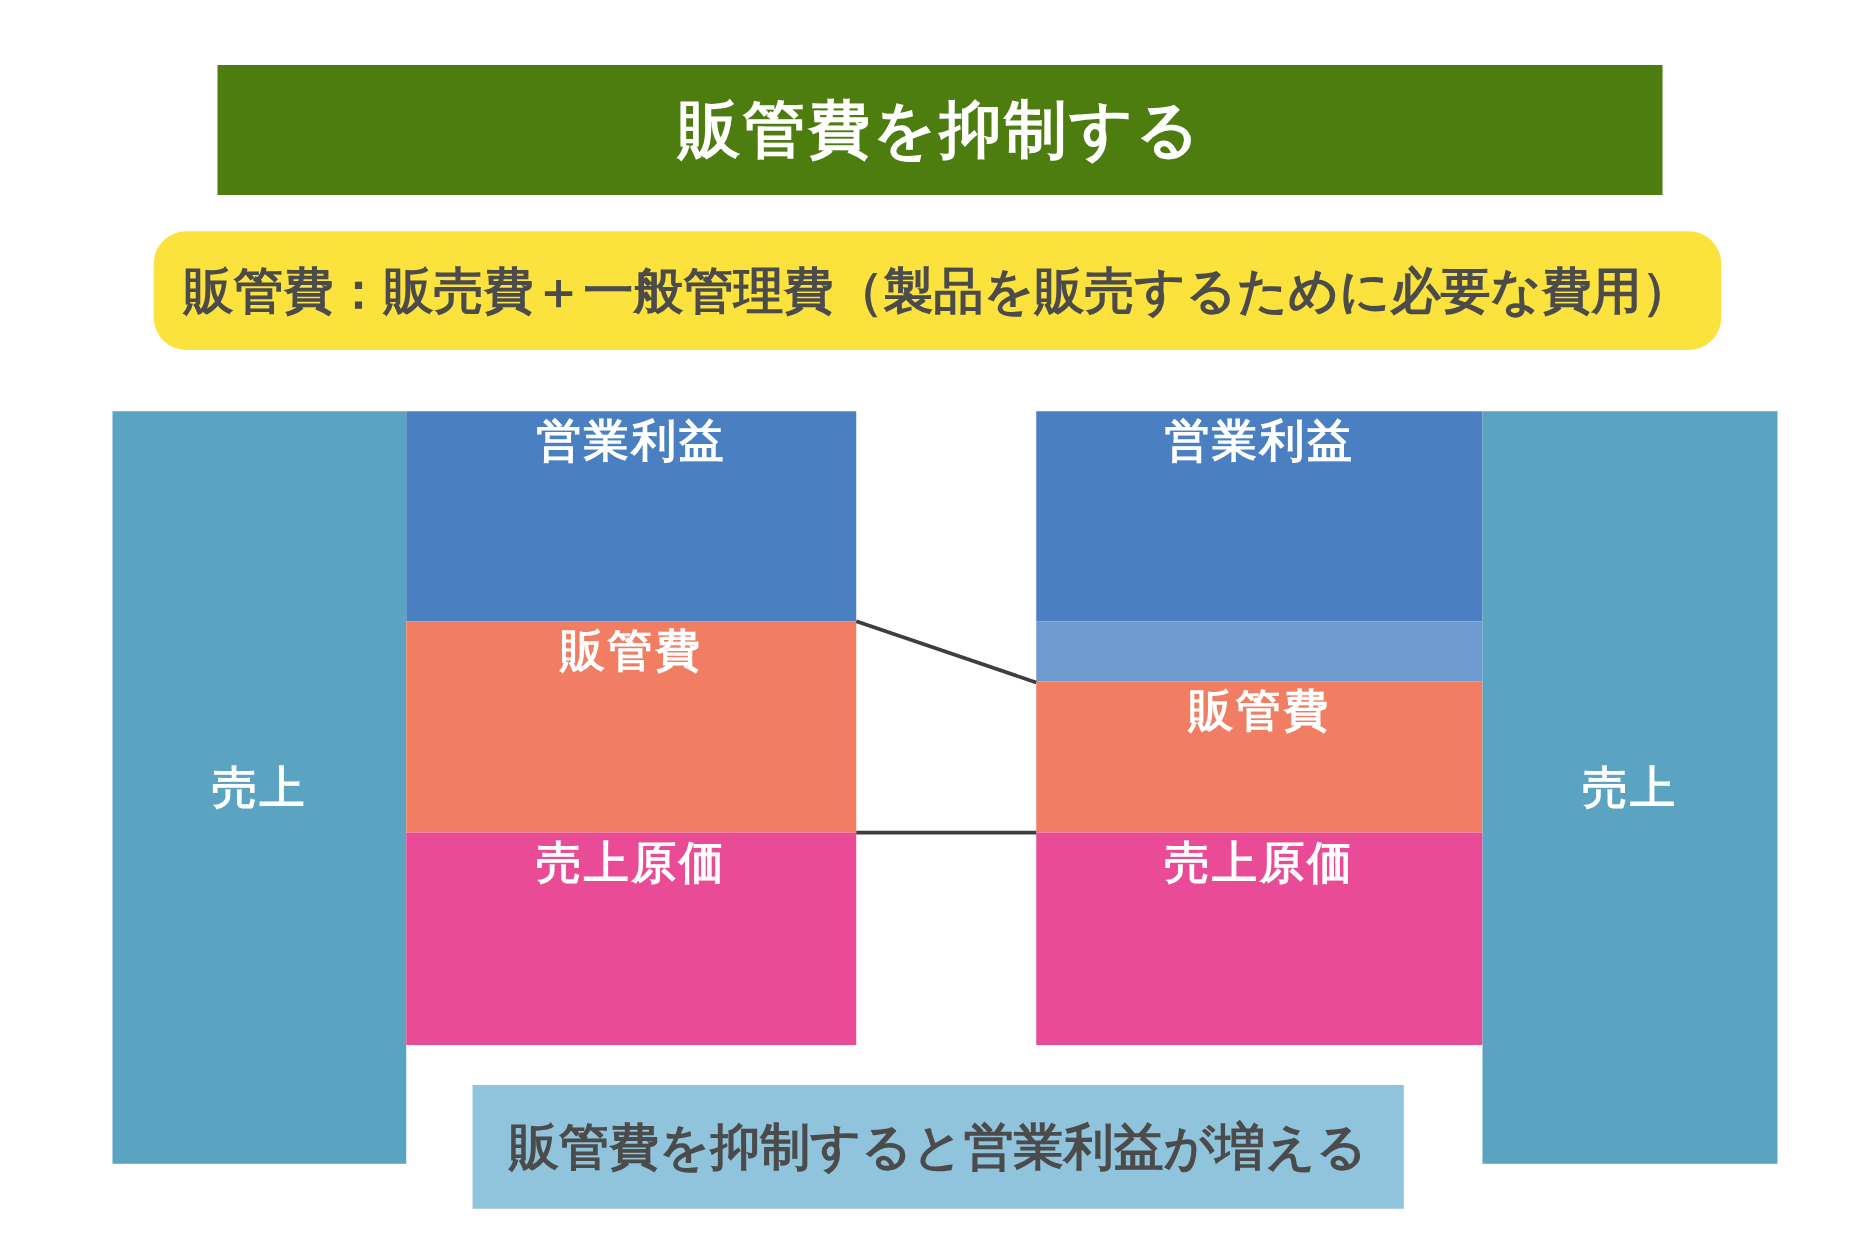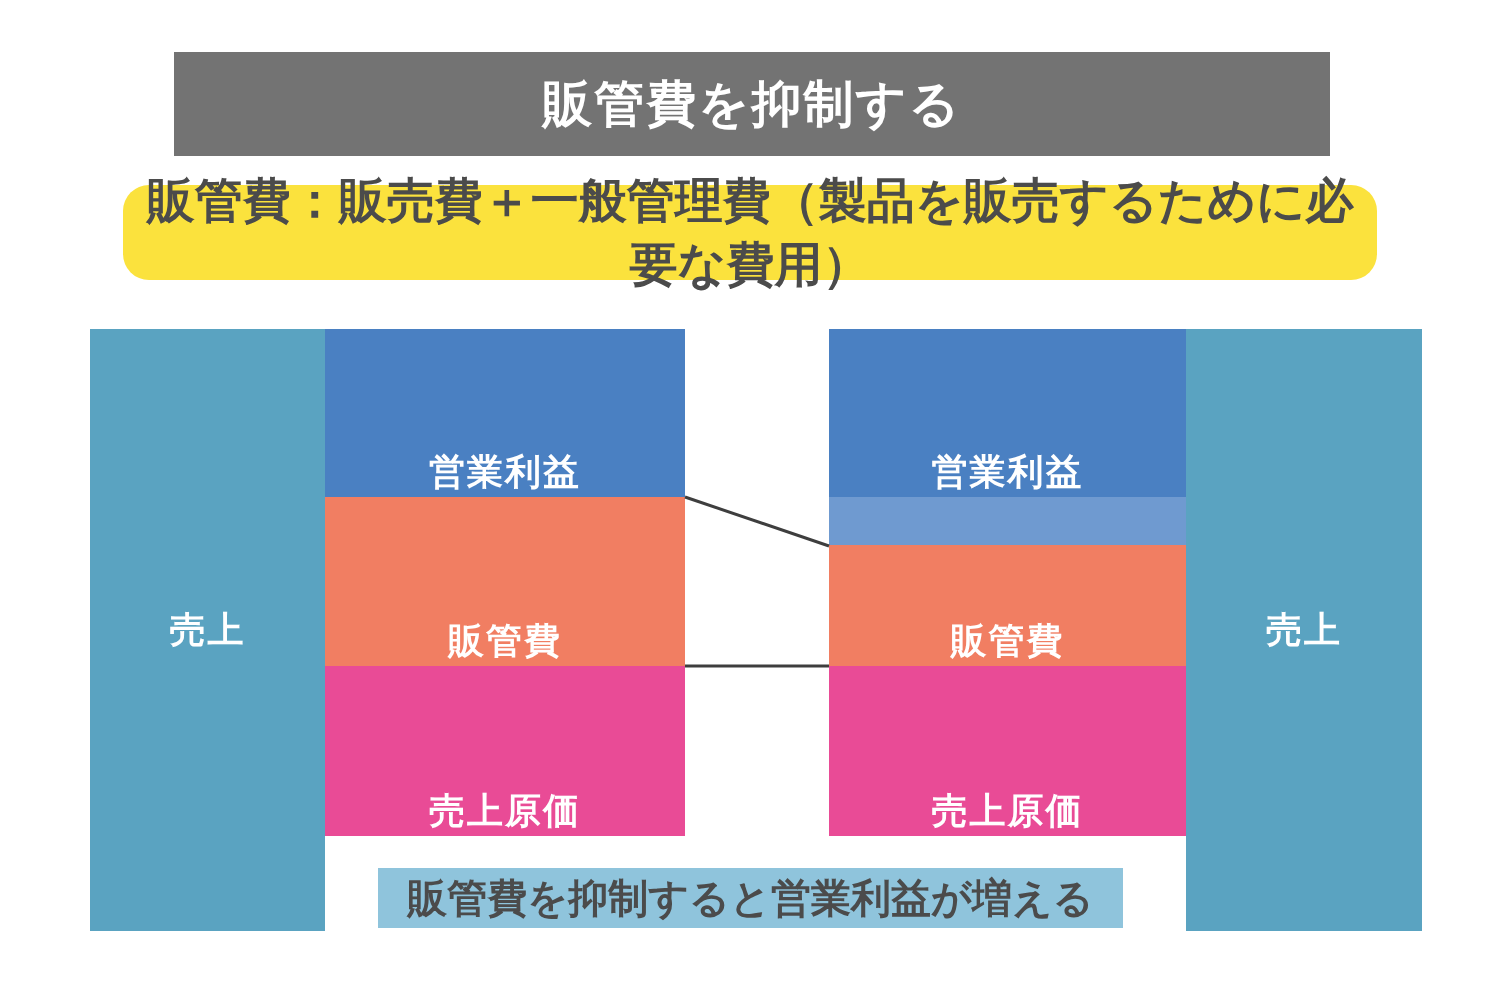--- a/index.html
+++ b/index.html
@@ -35,26 +35,26 @@
     letter-spacing: 2px;
   }
   .definition-banner {
     left: 123px; top: 185px;
     width: 1254px; height: 95px;
     background: #FBE23D;
     border-radius: 26px;
   }
   .definition-banner span {
     color: #4B4B4B;
-    font-size: 48px;
+    font-size: 40px;
     font-weight: bold;
   }
   .conclusion-banner {
     left: 378px; top: 868px;
-    width: 745px; height: 60px;
+    width: 745px; height: 99px;
     background: #8FC4DC;
   }
   .conclusion-banner span {
     color: #4B4B4B;
     font-size: 40px;
     font-weight: bold;
   }
   .diagram {
     position: absolute;
     left: 0; top: 0;
@@ -81,35 +81,35 @@
     position: absolute;
     top: 329px;
     height: 507px;
     display: flex;
     flex-direction: column;
   }
   .stack-before { left: 325px; width: 360px; }
   .stack-after  { left: 829px; width: 357px; }
   .seg {
     display: flex;
-    align-items: flex-end;
+    align-items: flex-start;
     justify-content: center;
   }
   .connectors {
     position: absolute;
     left: 0; top: 0;
     pointer-events: none;
   }
 </style>
 </head>
 <body>
 
 <div class="page">
 
-  <div class="banner title-banner" style="background-color: #737373;">
+  <div class="banner title-banner" style="background-color: #4d7c0f;">
     <span>販管費を抑制する</span>
   </div>
 
   <div class="banner definition-banner" style="background-color: rgb(251, 226, 61);">
     <span>販管費：販売費＋一般管理費（製品を販売するために必要な費用）</span>
   </div>
 
   <div class="diagram">
 
     <div class="sales-block sales-block-before" style="background-color: rgb(90, 163, 193);">

